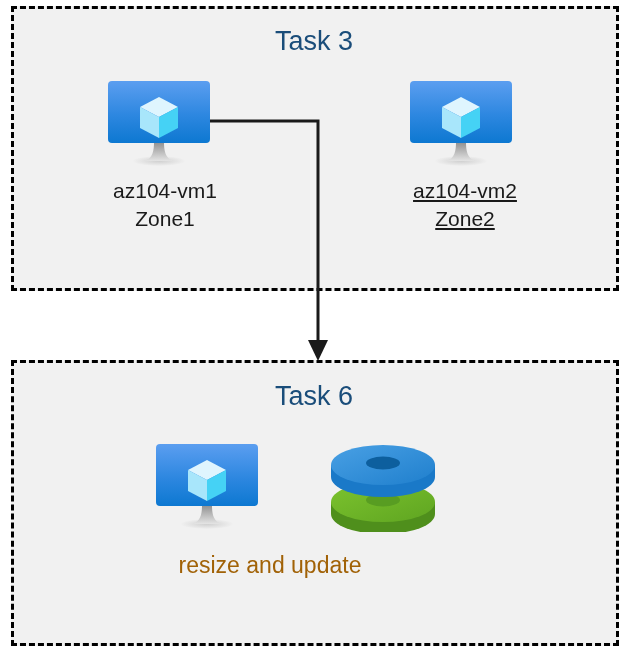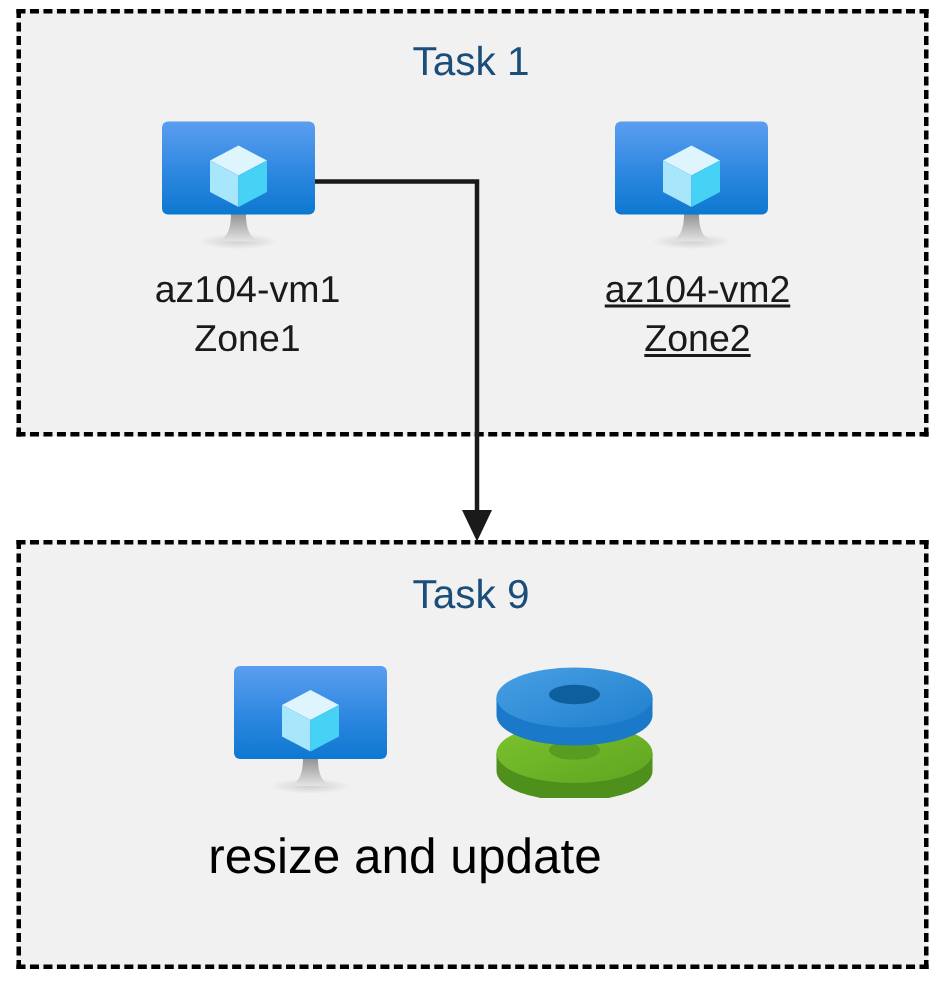--- a/index.html
+++ b/index.html
@@ -50,35 +50,35 @@
     white-space: nowrap;
   }
   #task-1-title { top: 28px; }
   #task-2-title { top: 383px; }
 
   
   .node-label {
     position: absolute;
     text-align: center;
     color: #1a1a1a;
-    font-size: 25px;
+    font-size: 21px;
     line-height: 1.32;
     white-space: pre-line;
   }
   #vm1-label { left: 37px;  top: 177px; width: 256px; }
   #vm2-label { left: 337px; top: 177px; width: 256px; text-decoration: underline; }
 
   #task2-caption {
     position: absolute;
     left: 60px;
     top: 554px;
     width: 420px;
     text-align: center;
-    color: #000000;
-    font-size: 33px;
+    color: #a16207;
+    font-size: 23px;
     line-height: 1;
     white-space: nowrap;
   }
 
   
   .icon-vm {
     position: absolute;
     width: 104px;
     height: 86px;
   }
@@ -102,21 +102,21 @@
     height: 654px;
     pointer-events: none;
   }
 </style>
 </head>
 <body>
 
 <div id="canvas">
 
   <div class="task-box" id="task-box-1"></div>
-  <div class="task-title" id="task-1-title">Task 1</div>
+  <div class="task-title" id="task-1-title">Task 3</div>
 
   <div class="icon-vm" id="vm1-icon">
     <svg viewBox="0 0 104 86" width="104" height="86" xmlns="http://www.w3.org/2000/svg">
       <defs>
         <linearGradient id="scr1" x1="0" y1="0" x2="0" y2="1">
           <stop offset="0%" stop-color="#5b9ef0"></stop>
           <stop offset="55%" stop-color="#2d87e0"></stop>
           <stop offset="100%" stop-color="#0d78d1"></stop>
         </linearGradient>
         <linearGradient id="stand1" x1="0" y1="0" x2="0" y2="1">
@@ -167,21 +167,21 @@
       <rect x="1" y="1" width="102" height="62" rx="4" ry="4" fill="url(#scr2)"></rect>
       <path d="M52 17 L71 27 L52 37 L33 27 Z" fill="#dff5fe"></path>
       <path d="M33 27 L52 37 L52 58 L33 48 Z" fill="#a8e6fb"></path>
       <path d="M71 27 L71 48 L52 58 L52 37 Z" fill="#45d2f5"></path>
     </svg>
   </div>
   <div class="node-label" id="vm2-label">az104-vm2
 Zone2</div>
 
   <div class="task-box" id="task-box-2"></div>
-  <div class="task-title" id="task-2-title">Task 9</div>
+  <div class="task-title" id="task-2-title">Task 6</div>
 
   <div class="icon-vm" id="vm3-icon">
     <svg viewBox="0 0 104 86" width="104" height="86" xmlns="http://www.w3.org/2000/svg">
       <defs>
         <linearGradient id="scr3" x1="0" y1="0" x2="0" y2="1">
           <stop offset="0%" stop-color="#5b9ef0"></stop>
           <stop offset="55%" stop-color="#2d87e0"></stop>
           <stop offset="100%" stop-color="#0d78d1"></stop>
         </linearGradient>
         <linearGradient id="stand3" x1="0" y1="0" x2="0" y2="1">

